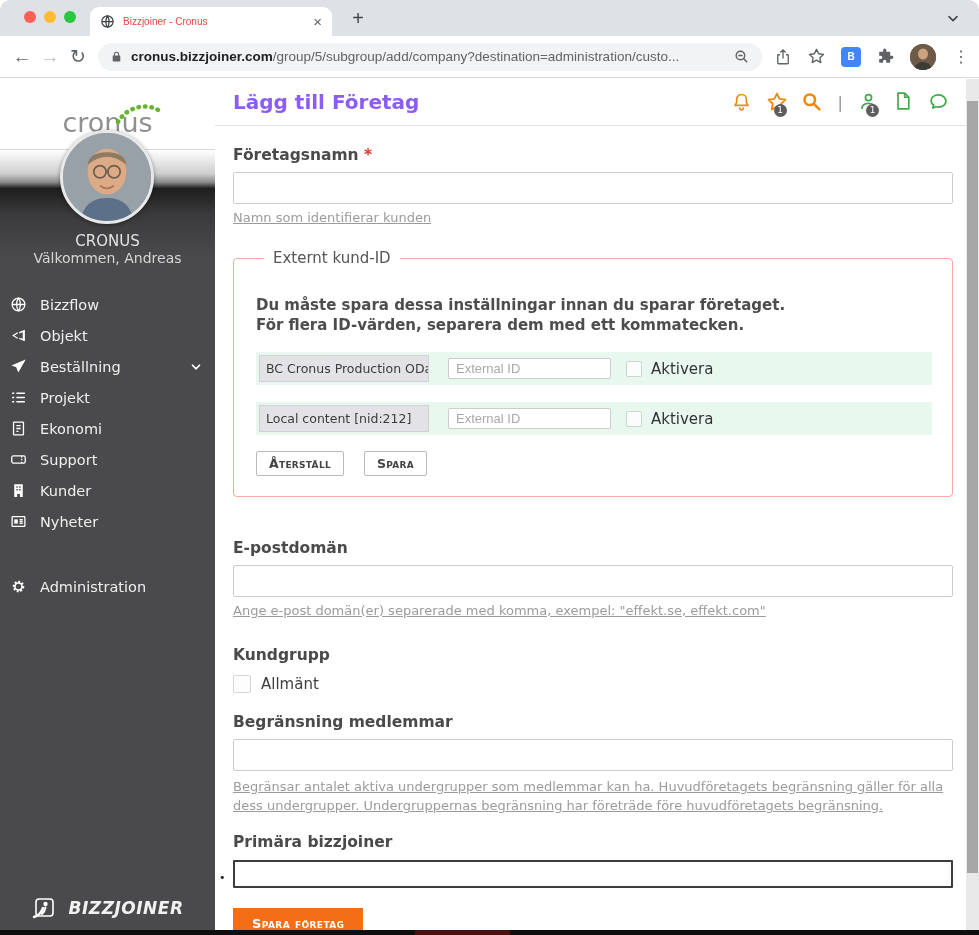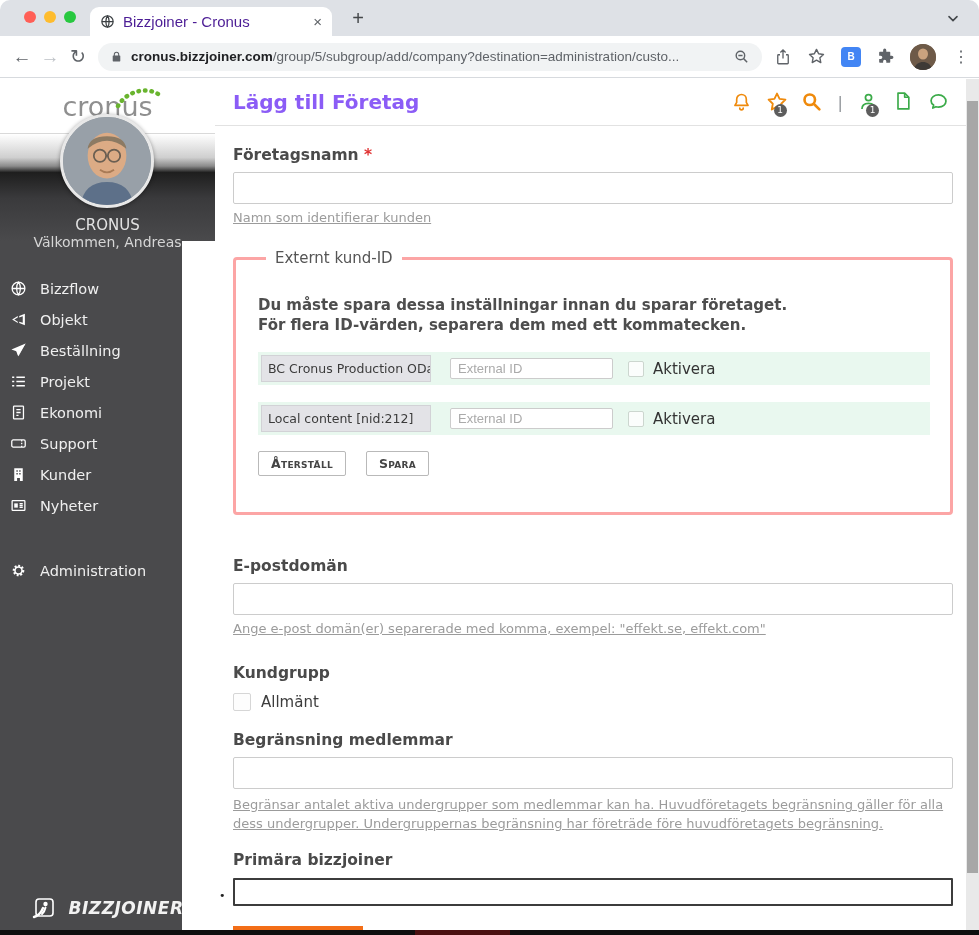--- a/index.html
+++ b/index.html
@@ -8,21 +8,21 @@
             border-radius:10px 10px 0 0; font-family:"DejaVu Sans", sans-serif; }
 
   
   .tabstrip { position:absolute; top:0; left:0; right:0; height:36px; background:#dee1e6;
               font-family:"Liberation Sans", sans-serif; }
   .lights { position:absolute; top:11px; left:24px; display:flex; gap:8px; }
   .light { width:12px; height:12px; border-radius:50%; }
   .light.red{background:#ff5f57;} .light.yellow{background:#febc2e;} .light.green{background:#28c840;}
   .tab { position:absolute; left:90px; top:7px; width:242px; height:29px; background:#fff;
          border-radius:9px 9px 0 0; display:flex; align-items:center; padding:0 10px; gap:8px; }
-  .tab-title { flex:1; font-size:15px; color:#4c1d95; white-space:nowrap; overflow:hidden; }
+  .tab-title { flex:1; font-size:10px; color:#ef4444; white-space:nowrap; overflow:hidden; }
   .tab-close { font-size:15px; color:#5f6368; cursor:pointer; }
   .newtab { position:absolute; left:344px; top:4px; font-size:20px; color:#44474a; width:28px; height:28px;
             text-align:center; line-height:28px; }
   .tabchevron { position:absolute; right:18px; top:10px; }
   .toolbar { position:absolute; top:36px; left:0; right:0; height:42px; background:#fff;
              border-bottom:1px solid #d7dade; display:flex; align-items:center;
              font-family:"Liberation Sans", sans-serif; }
   .navbtn { font-size:19px; color:#5f6368; width:32px; text-align:center; }
   .navbtn.disabled { color:#bdc1c6; }
   .navbtn.back{ margin-left:8px; }
@@ -32,21 +32,21 @@
   .omni-url .host { color:#202124; font-weight:bold; }
   .omni-url .path { color:#5f6368; }
   .tool-icons { display:flex; align-items:center; gap:15px; margin-left:12px; }
   .ext-blue { width:20px; height:20px; background:#4285f4; border-radius:4px; display:flex;
               align-items:center; justify-content:center; color:#fff; font-size:10px; font-weight:bold; }
   .avatar-mini { width:26px; height:26px; border-radius:50%; overflow:hidden; background:#7d6a57; }
   .kebab { font-size:16px; color:#5f6368; margin:0 10px 0 2px; }
 
   
   .app { position:absolute; top:79px; left:0; right:0; bottom:5px; }
-  .sidebar { position:absolute; left:0; top:0; width:182px; bottom:0; background:#4a4a4c; }
+  .sidebar { position:absolute; left:0; top:16px; width:215px; bottom:0; background:#4a4a4c; }
   .side-top { position:absolute; top:0; left:0; width:215px; height:55px; background:#fff;
               border-bottom:1px solid #d9d9d9; display:flex; align-items:center; justify-content:center; }
   .cronus-logo { position:relative; font-size:27px; color:#8f8f8f; letter-spacing:0; line-height:1; }
   .cronus-arc { position:absolute; top:-9px; right:-12px; }
   .side-grad { position:absolute; top:55px; left:0; width:215px; height:107px;
       background:linear-gradient(180deg,#ffffff 0%,#cfcfcf 22%,#8b8b8b 30%,#1e1e1e 36%,#3a3a3c 60%,#4a4a4c 100%); }
   .side-avatar { position:absolute; top:35px; left:60px; width:94px; height:94px; border-radius:50%;
                  border:3px solid #e8e8e8; overflow:hidden; background:#8a939b; box-shadow:0 1px 4px rgba(0,0,0,.4); }
   .side-company { position:absolute; top:137px; width:215px; text-align:center; color:#e3e3e3; font-size:15px; }
   .side-welcome { position:absolute; top:155px; width:215px; text-align:center; color:#d6d6d6; font-size:14px; }
@@ -70,22 +70,22 @@
   .badge { position:absolute; left:8px; top:13px; min-width:13px; height:13px; border-radius:7px;
            background:#5d5d5d; color:#fff; font-size:9px; line-height:13px; text-align:center; }
 
   
   .content { padding:20px 0 0 18px; width:738px; }
   .flabel { font-size:15.5px; font-weight:bold; color:#4a4a4a; }
   .req { color:#e03131; font-weight:bold; }
   .tinput { width:720px; height:32px; border:1px solid #ccc; border-radius:2px; margin-top:8px;
             font-size:14px; padding:0 8px; color:#333; background:#fff; outline:none; }
   .fhelp { margin-top:6px; font-size:13px; color:#9b9b9b;text-decoration:underline; }
-  fieldset.ext { margin-top:24px; width:720px; border:3px solid #fca5a5; border-radius:4px;
-                 padding:14px 20px 36px 22px; }
+  fieldset.ext { margin-top:24px; width:720px; border:1px solid #fca5a5; border-radius:4px;
+                 padding:14px 20px 20px 22px; }
   fieldset.ext legend { font-size:15px; color:#555; padding:0 9px; margin-left:8px; }
   .note { font-size:15px; font-weight:bold; color:#4d4d4d; line-height:20px; }
   .note-wrap { margin-top:14px; }
   .idrow { margin-top:17px; height:33px; background:#e9f8ef; display:flex; align-items:center; padding:0 3px; }
   .src-box { width:170px; height:27px; background:#e3e3e7; border:1px solid #d2d2d6; font-size:12.5px;
              color:#3b3b3b; display:flex; align-items:center; padding:0 6px; white-space:nowrap; overflow:hidden; }
   .ext-input { width:163px; height:21px; border:1px solid #ccc; border-radius:2px; margin-left:19px;
                font-size:13px; padding:0 7px; color:#333; outline:none; }
   .ext-input::placeholder { color:#aaa; }
   .cbox { width:16px; height:16px; background:#fbfdfc; border:1px solid #ccd6cf; border-radius:2px;

